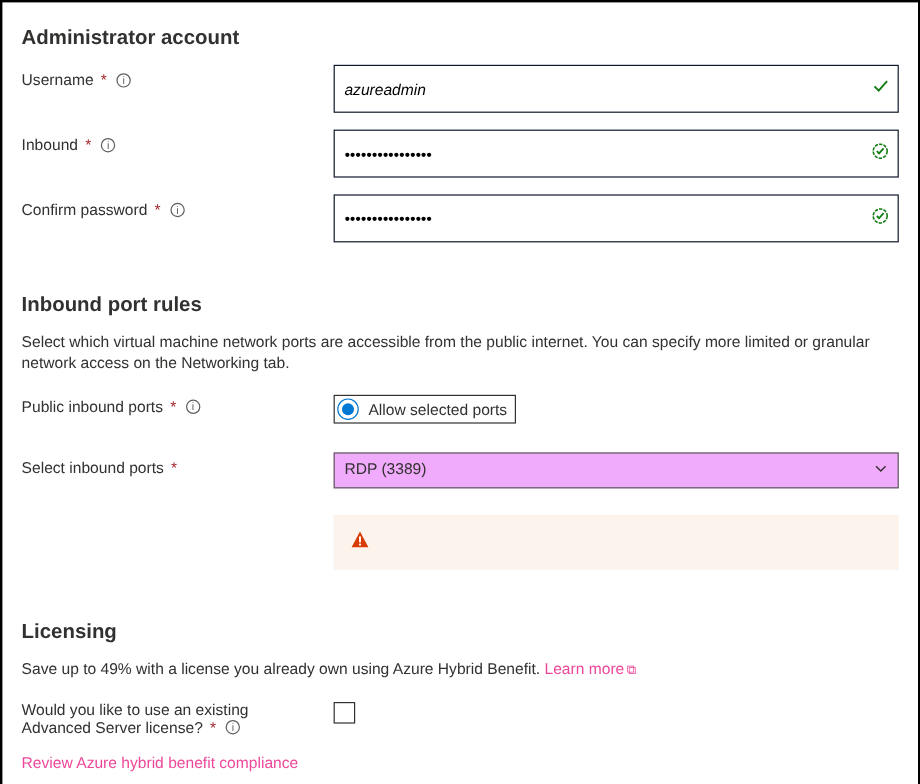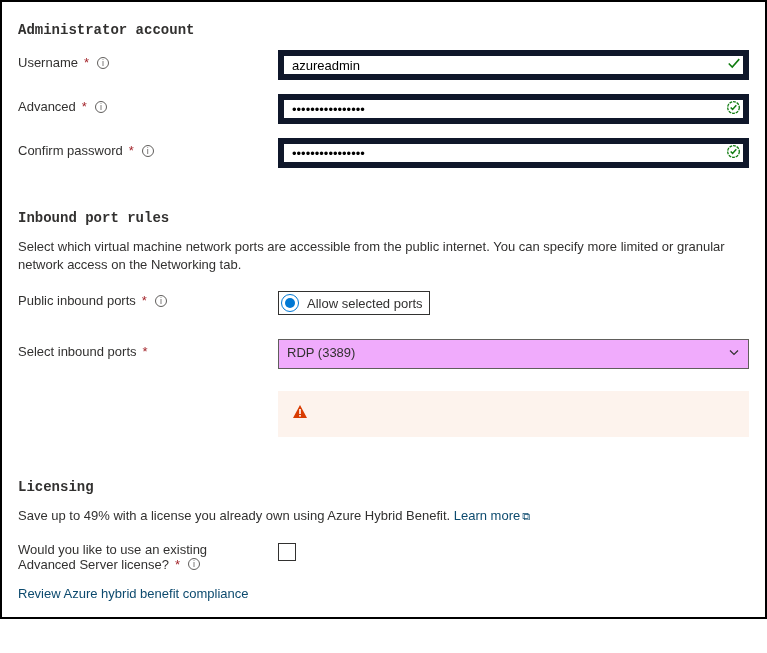--- a/index.html
+++ b/index.html
@@ -7,24 +7,23 @@
       font-family: "Segoe UI", -apple-system, BlinkMacSystemFont, sans-serif;
       font-size: 13px;
       color: #323130;
       background: #fff;
       padding: 16px;
       width: 767px;
       border: 2px solid #000;
     }
     .section-title {
       font-weight: 600;
-      font-size: 14px;
+      font-size: 17px;
       margin-bottom: 12px;
       margin-top: 4px;
-      font-family: Liberation Mono, monospace;
     }
     .section-desc {
       font-size: 13px;
       color: #323130;
       margin-bottom: 14px;
       line-height: 1.4;
     }
     .form-row {
       display: flex;
       align-items: flex-start;
@@ -50,26 +49,27 @@
       border: 1px solid #605e5c;
       border-radius: 50%;
       font-size: 9px;
       color: #605e5c;
       cursor: pointer;
       margin-left: 4px;
     }
     .form-control { flex: 1; }
     .text-input {
       width: 100%;
-      height: 30px;
-      border: 6px solid #0f172a;
+      height: 40px;
+      border: 1px solid #0f172a;
       padding: 0 30px 0 8px;
       font-size: 13px;
       outline: none;
       position: relative;
+      font-style: italic;
     }
     .input-wrap { position: relative; }
     .valid-check {
       position: absolute;
       right: 8px;
       top: 50%;
       transform: translateY(-50%);
       color: #107c10;
       font-size: 15px;
       pointer-events: none;
@@ -137,21 +137,21 @@
     .warning-icon { color: #d83b01; flex-shrink: 0; margin-top: 1px; }
     .warning-text b { font-weight: 600; }
     .checkbox {
       width: 18px;
       height: 18px;
       border: 1.5px solid #323130;
       background: #fff;
       cursor: pointer;
       margin-top: 3px;
     }
-    .link { color: #0c4a6e; text-decoration: none; cursor: pointer; }
+    .link { color: #ec4899; text-decoration: none; cursor: pointer; }
     .link-ext-icon { font-size: 11px; margin-left: 2px; }
     .section-gap { height: 24px; }
     .lic-label-wrap { width: 260px; padding-top: 2px; }
   </style>
 </head>
 <body>
 
 <div class="section-title">Administrator account</div>
 
 <div class="form-row">
@@ -165,21 +165,21 @@
     <span class="valid-check">
       <svg width="14" height="14" viewBox="0 0 16 16">
           <path fill="none" stroke="#107c10" stroke-width="1.8" d="M2 8 L6 12 L14 3"></path>
         </svg>
     </span>
   </div>
 </div>
 
 <div class="form-row">
   <div class="form-label">
-    <span>Advanced</span>
+    <span>Inbound</span>
     <span class="req-star">*</span>
     <span class="info-icon">i</span>
   </div>
   <div class="form-control input-wrap">
     <input class="text-input" type="password" value="••••••••••••••••" style="">
     <span class="valid-check">
       <svg width="15" height="15" viewBox="0 0 16 16">
           <circle cx="8" cy="8" r="6.2" fill="none" stroke="#107c10" stroke-width="1.4" stroke-dasharray="3 1"></circle>
           <path fill="none" stroke="#107c10" stroke-width="1.6" d="M5 8 L7 10 L11 5.5"></path>
         </svg>

